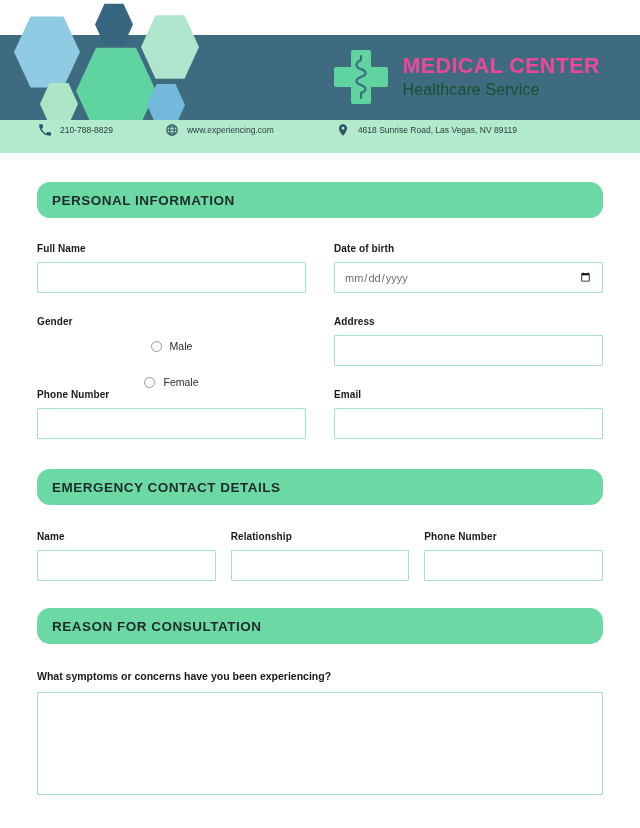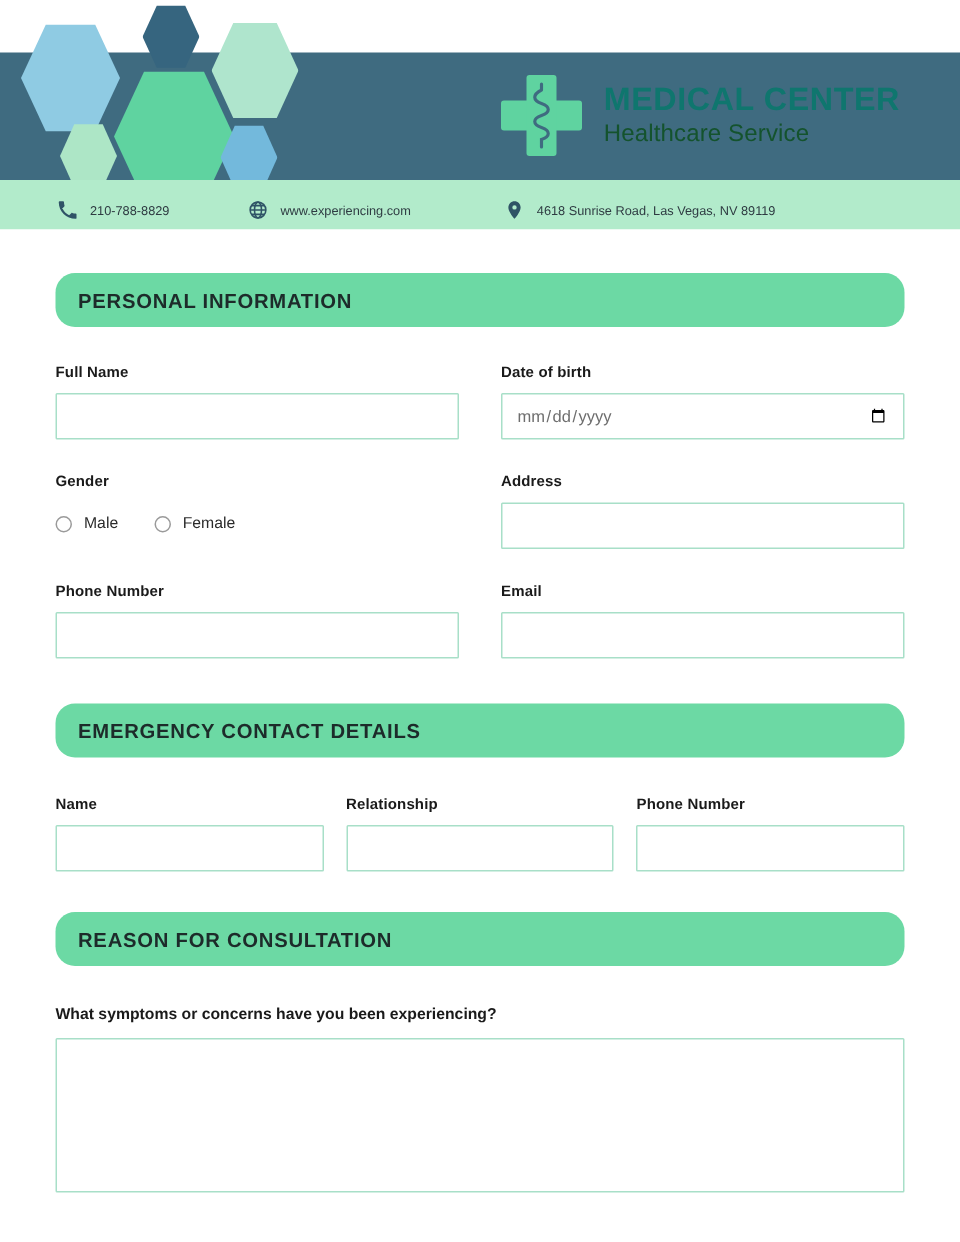--- a/index.html
+++ b/index.html
@@ -79,38 +79,38 @@
     background: #5FD3A0;
     border-radius: 2px;
   }
   .logo-cross .snake {
     position: absolute;
     left: 17px; top: 4px;
     width: 20px; height: 46px;
   }
   .logo-text { line-height: 1; }
   .logo-title {
-    color: #0f766e;
+    color: #ec4899;
     font-size: 21.5px;
     font-weight: bold;
     letter-spacing: 0.4px;
     white-space: nowrap;
   }
   .logo-sub {
     color: #14532d;
     font-size: 16px;
     font-weight: normal;
     margin-top: 5px;
     letter-spacing: 0.1px;
     white-space: nowrap;
   }
 
   .contact-items {
     position: absolute;
-    left: 0; top: 130px;
+    left: 0; top: 120px;
     width: 640px; height: 20px;
     display: flex;
     align-items: center;
   }
   .contact-item {
     display: flex;
     align-items: center;
     gap: 8px;
     color: #2E3B42;
     font-size: 8.5px;
@@ -180,20 +180,21 @@
   }
   .date-input {
     color: #6e6e6e;
   }
   .radio-row {
     display: flex;
     align-items: center;
     gap: 24px;
     margin-top: 13px;
     height: 18px;
+    flex-direction: column;
   }
   .radio-opt {
     display: flex;
     align-items: center;
     gap: 8px;
     font-size: 10.5px;
     color: #2B2B2B;
   }
   .radio-dot {
     width: 11px;

